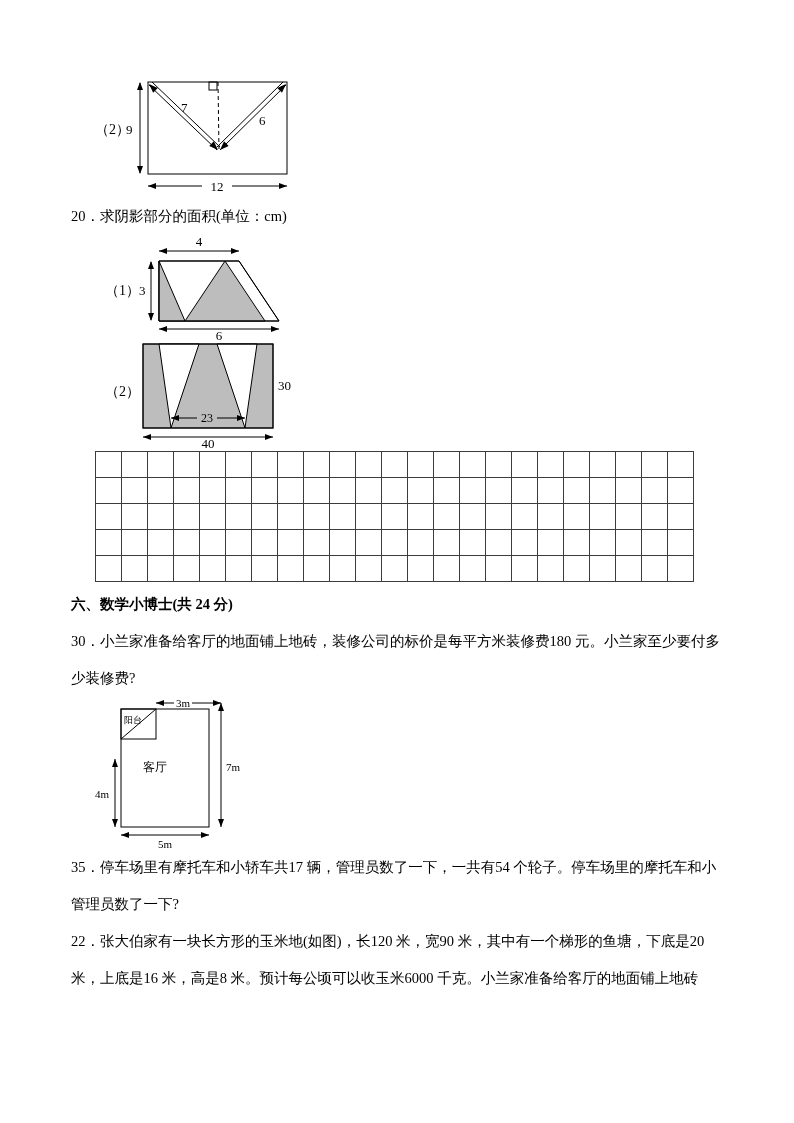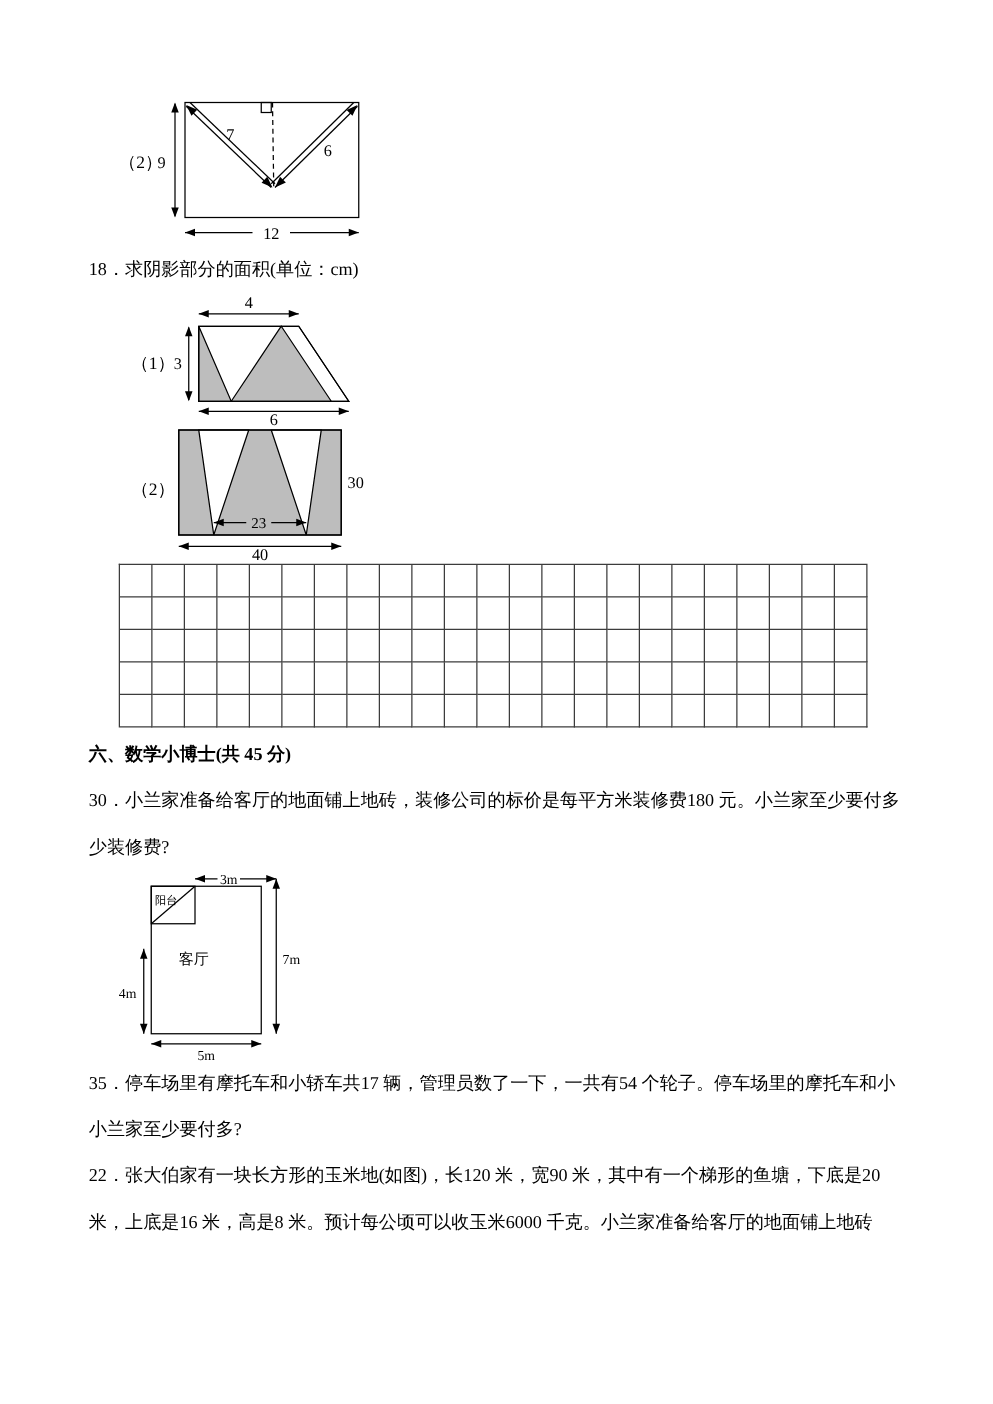--- a/index.html
+++ b/index.html
@@ -54,21 +54,21 @@
       </g>
     <text x="86" y="34" font-size="13">7</text>
     <text x="164" y="47" font-size="13">6</text>
     <line class="ln" x1="53" y1="108" x2="107" y2="108"></line>
     <line class="ln" x1="137" y1="108" x2="192" y2="108"></line>
     <path class="ah" d="M53,108 l8,-3 l0,6 z"></path>
       <path class="ah" d="M192,108 l-8,-3 l0,6 z"></path>
     <text x="122" y="113" font-size="13" text-anchor="middle">12</text>
   </svg>
 
-  <div class="qline">18．求阴影部分的面积(单位：cm)</div>
+  <div class="qline">20．求阴影部分的面积(单位：cm)</div>
 
   <svg class="fig ml34" width="205" height="106" viewBox="0 0 205 106">
     <text x="0" y="60" font-size="14">（1）</text>
     <text x="34" y="60" font-size="13">3</text>
     <line class="ln" x1="46" y1="27" x2="46" y2="85"></line>
     <path class="ah" d="M46,26 l-3,8 l6,0 z"></path>
       <path class="ah" d="M46,86 l-3,-8 l6,0 z"></path>
     <polygon class="white" points="54,26 134,26 174,86 54,86"></polygon>
     <polygon class="shade" points="54,26 80,86 54,86"></polygon>
     <polygon class="shade" points="120,26 160,86 80,86"></polygon>
@@ -214,21 +214,21 @@
       <div></div>
       <div></div>
       <div></div>
       <div></div>
       <div></div>
       <div></div>
       <div></div>
       <div></div>
     </div>
 
-  <div class="qline sec">六、数学小博士(共 45 分)</div>
+  <div class="qline sec">六、数学小博士(共 24 分)</div>
 
   <div class="qline">30．小兰家准备给客厅的地面铺上地砖，装修公司的标价是每平方米装修费180 元。小兰家至少要付多</div>
   <div class="qline">少装修费?</div>
 
   <svg class="fig ml24" width="170" height="152" viewBox="0 0 170 152">
     <rect class="ln" x="26" y="12" width="88" height="118"></rect>
     <rect class="ln" x="26" y="12" width="35" height="30"></rect>
     <line class="ln" x1="26" y1="42" x2="61" y2="12"></line>
     <text x="29" y="26" font-size="9">阳台</text>
     <text x="48" y="74" font-size="12">客厅</text>
@@ -245,18 +245,18 @@
     <path class="ah" d="M20,62 l-3,8 l6,0 z"></path>
       <path class="ah" d="M20,130 l-3,-8 l6,0 z"></path>
     <text x="0" y="101" font-size="11">4m</text>
     <line class="ln" x1="26" y1="138" x2="114" y2="138"></line>
     <path class="ah" d="M26,138 l8,-3 l0,6 z"></path>
       <path class="ah" d="M114,138 l-8,-3 l0,6 z"></path>
     <text x="70" y="151" font-size="11" text-anchor="middle">5m</text>
   </svg>
 
   <div class="qline">35．停车场里有摩托车和小轿车共17 辆，管理员数了一下，一共有54 个轮子。停车场里的摩托车和小</div>
-  <div class="qline">小兰家至少要付多?</div>
+  <div class="qline">管理员数了一下?</div>
 
   <div class="qline">22．张大伯家有一块长方形的玉米地(如图)，长120 米，宽90 米，其中有一个梯形的鱼塘，下底是20</div>
   <div class="qline">米，上底是16 米，高是8 米。预计每公顷可以收玉米6000 千克。小兰家准备给客厅的地面铺上地砖</div>
 
 </div>
 
 </body></html>

